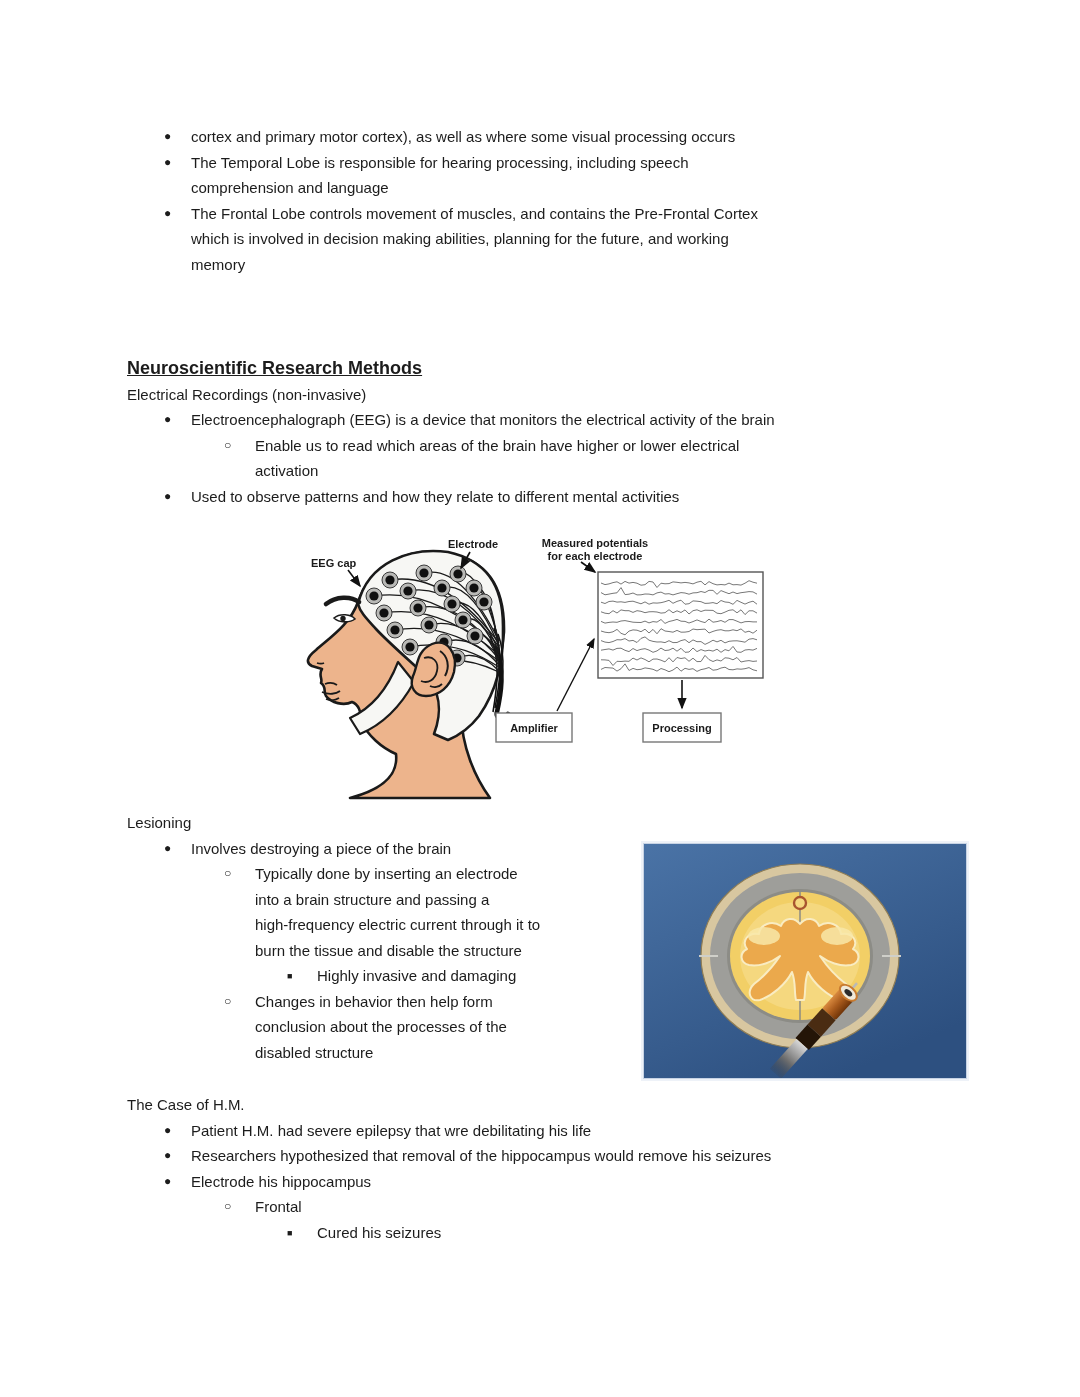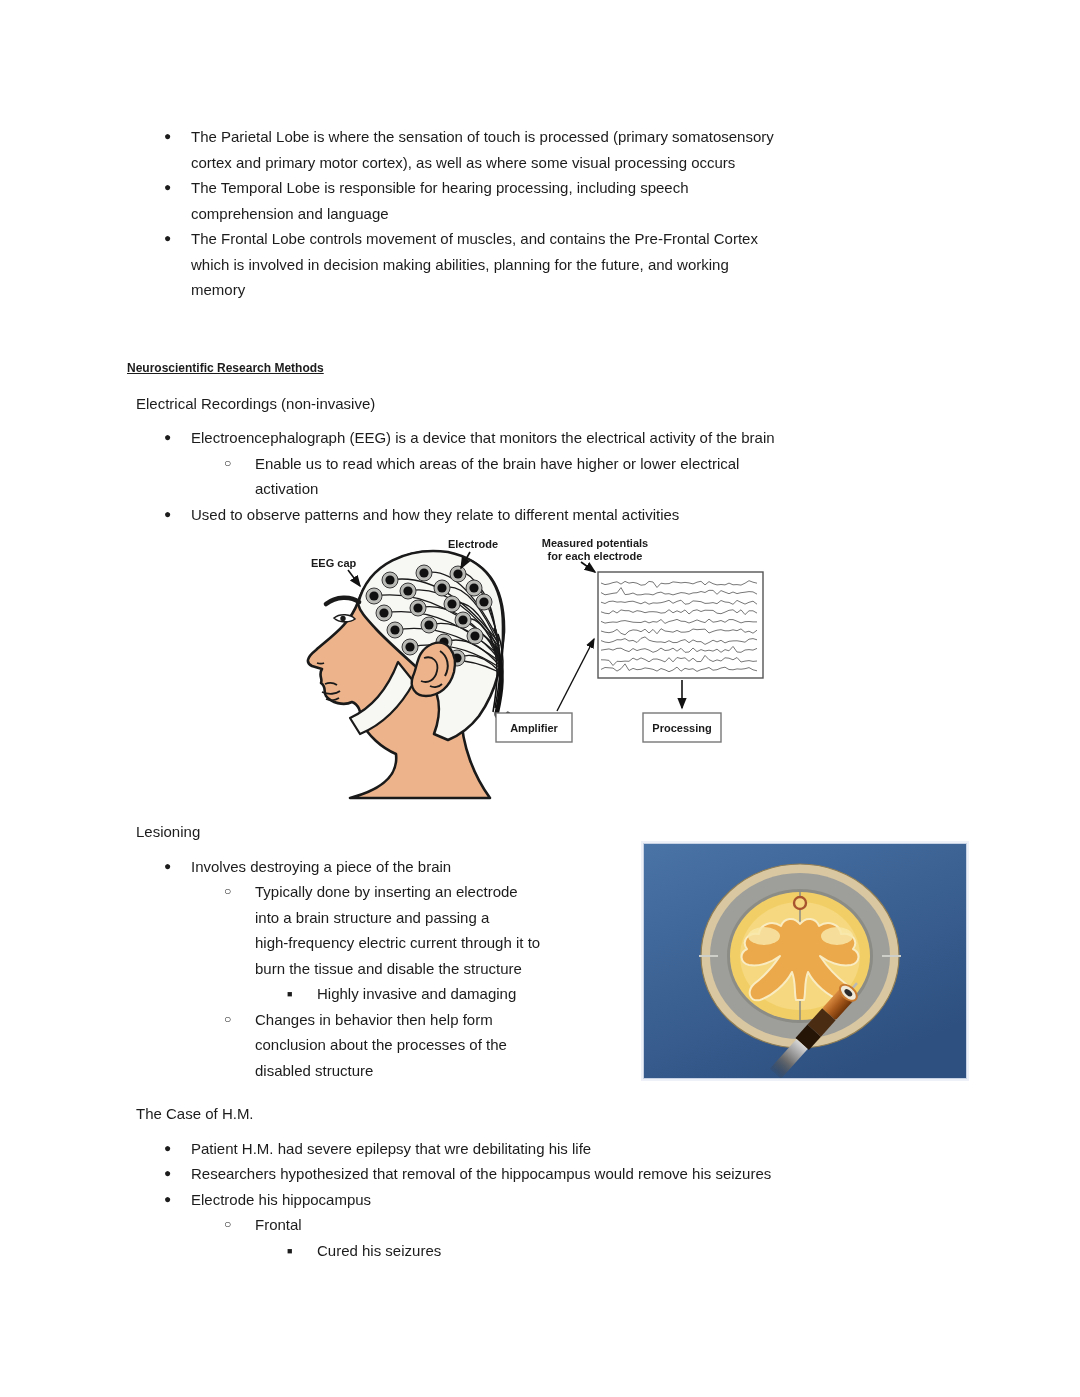--- a/index.html
+++ b/index.html
@@ -5,22 +5,22 @@
   html,body{margin:0;padding:0;background:#ffffff;}
   .page{
     position:relative;
     width:1080px;height:1397px;
     background:#ffffff;
     font-family:"Liberation Sans","DejaVu Sans",sans-serif;
     font-size:15px;line-height:25.5px;color:#1c1c1c;
     overflow:hidden;
   }
   .abs{position:absolute;}
-  .heading{font-weight:bold;text-decoration:underline;margin:0;font-size:12px;}
-  .plain{margin:9px;}
+  .heading{font-weight:bold;text-decoration:underline;margin:0;font-size:18px;}
+  .plain{margin:0;}
   .li{position:relative;}
   .li .lines div{white-space:nowrap;}
   .bullet{position:absolute;top:0;line-height:25.5px;color:#1c1c1c;}
   .l1{padding-left:64px;}  .l1 .bullet{left:37px;font-size:12px;}
   .l2{padding-left:128px;} .l2 .bullet{left:97px;font-size:12px;}
   .l3{padding-left:190px;} .l3 .bullet{left:160px;font-size:9px;top:1px;}
   #lobes{left:127px;top:124px;width:832px;}
   #methods{left:127px;top:356px;width:832px;}
   #eeg-fig{left:298px;top:536px;width:472px;height:264px;}
   #lesioning-text{left:127px;top:810px;width:516px;}
@@ -31,21 +31,20 @@
 </style>
 </head>
 <body>
 
 <div class="page">
 
   <div id="lobes" class="abs">
       <div class="li l1">
         <span class="bullet b1">●</span>
         <div class="lines">
-          <div>The Parietal Lobe is where the sensation of touch is processed (primary somatosensory</div>
           <div>cortex and primary motor cortex), as well as where some visual processing occurs</div>
         </div>
       </div>
       <div class="li l1">
         <span class="bullet b1">●</span>
         <div class="lines">
           <div>The Temporal Lobe is responsible for hearing processing, including speech</div>
           <div>comprehension and language</div>
         </div>
       </div>

